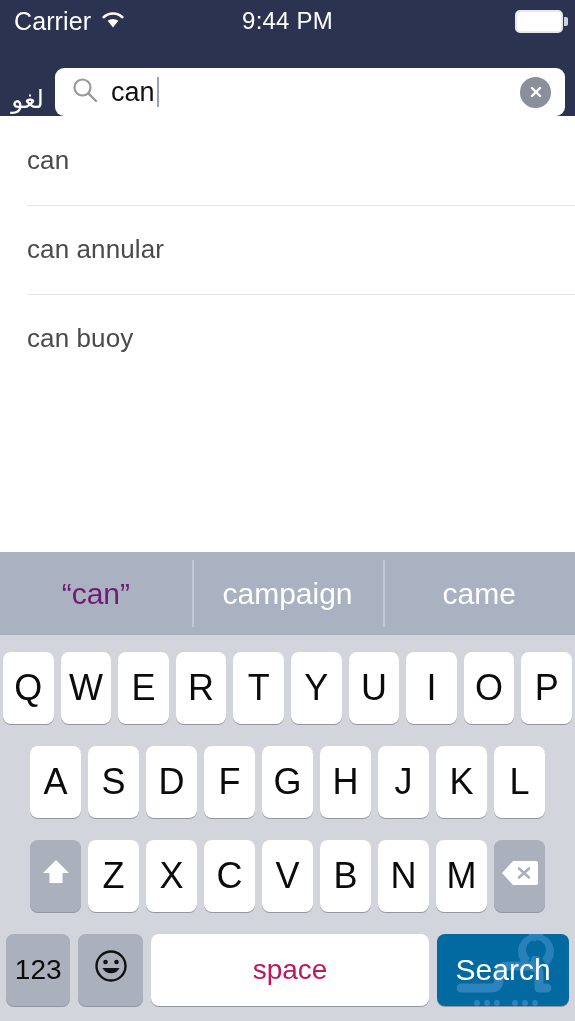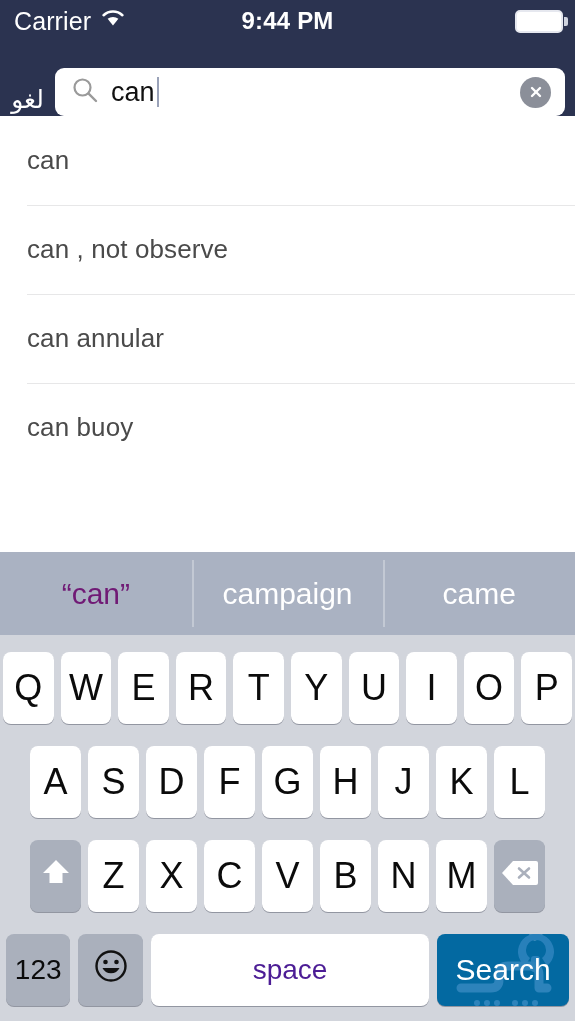--- a/index.html
+++ b/index.html
@@ -10,26 +10,26 @@
     overflow:hidden;
   }
   .phone { position:relative; width:575px; height:1021px; background:#fff; }
 
   
   .statusbar {
     position:absolute; top:0; left:0; width:575px; height:42px;
     background:#2b3350; color:#ffffff;
     display:flex; align-items:center;
   }
-  .sb-left { position:absolute; left:14px; display:flex; align-items:flex-start; gap:9px; }
+  .sb-left { position:absolute; left:14px; display:flex; align-items:center; gap:9px; }
   .sb-carrier { font-size:25px; letter-spacing:.1px; }
   .wifi-icon { display:block; }
   .sb-time {
     position:absolute; left:0; width:575px; text-align:center;
-    font-size:24px; font-weight:bold; letter-spacing:.2px;
+    font-size:24px; font-weight:normal; letter-spacing:.2px;
   }
   .sb-right { position:absolute; right:12px; display:flex; align-items:center; }
   .battery { position:relative; width:48px; height:23px; }
   .battery .shell {
     position:absolute; inset:0; border:2px solid #e6e8ef;
     border-radius:5px; background:#ffffff;
   }
   .battery .cap {
     position:absolute; right:-5px; top:7px; width:4px; height:9px;
     background:#cfd3df; border-radius:0 2px 2px 0;
@@ -122,21 +122,21 @@
   .krow.r1 .key { width:51px; height:72px; }
   .krow.r2 .key { width:51px; height:72px; }
   .krow.r3 .key { width:51px; height:72px; }
 
   .key.wide-fn {
     background:#aab0bc; width:72px; height:72px;
     box-shadow:0 1px 0 rgba(135,139,150,.85);
   }
   .key.num { background:#aab0bc; width:66px; height:72px; font-size:28px; }
   .key.emoji { background:#aab0bc; width:66px; height:72px; }
-  .key.space { background:#ffffff; width:285px; height:72px; font-size:28px; color:#4c1d95; }
+  .key.space { background:#ffffff; width:285px; height:72px; font-size:28px; color:#be185d; }
   .key.search {
     background:#0369a1; width:135px; height:72px;
     color:#ffffff; font-size:30px; position:relative; overflow:hidden;
   }
   .key.search .lbl { position:relative; z-index:2; }
 
   .watermark {
     position:absolute; right:-6px; top:-8px;
     width:120px; height:88px; opacity:.30; z-index:1;
     pointer-events:none;
@@ -185,23 +185,20 @@
           <line x1="5" y1="5" x2="13" y2="13" stroke="#ffffff" stroke-width="2.4" stroke-linecap="round"></line>
           <line x1="13" y1="5" x2="5" y2="13" stroke="#ffffff" stroke-width="2.4" stroke-linecap="round"></line>
         </svg>
       </span>
     </div>
   </div>
 
   <div class="results">
     <div class="result-row">
       <span class="label">can</span>
-    </div>
-    <div class="result-row">
-      <span class="label">can , not observe</span>
     </div>
     <div class="result-row">
       <span class="label">can annular</span>
     </div>
     <div class="result-row">
       <span class="label">can buoy</span>
     </div>
   </div>
 
   <div class="suggestions">

